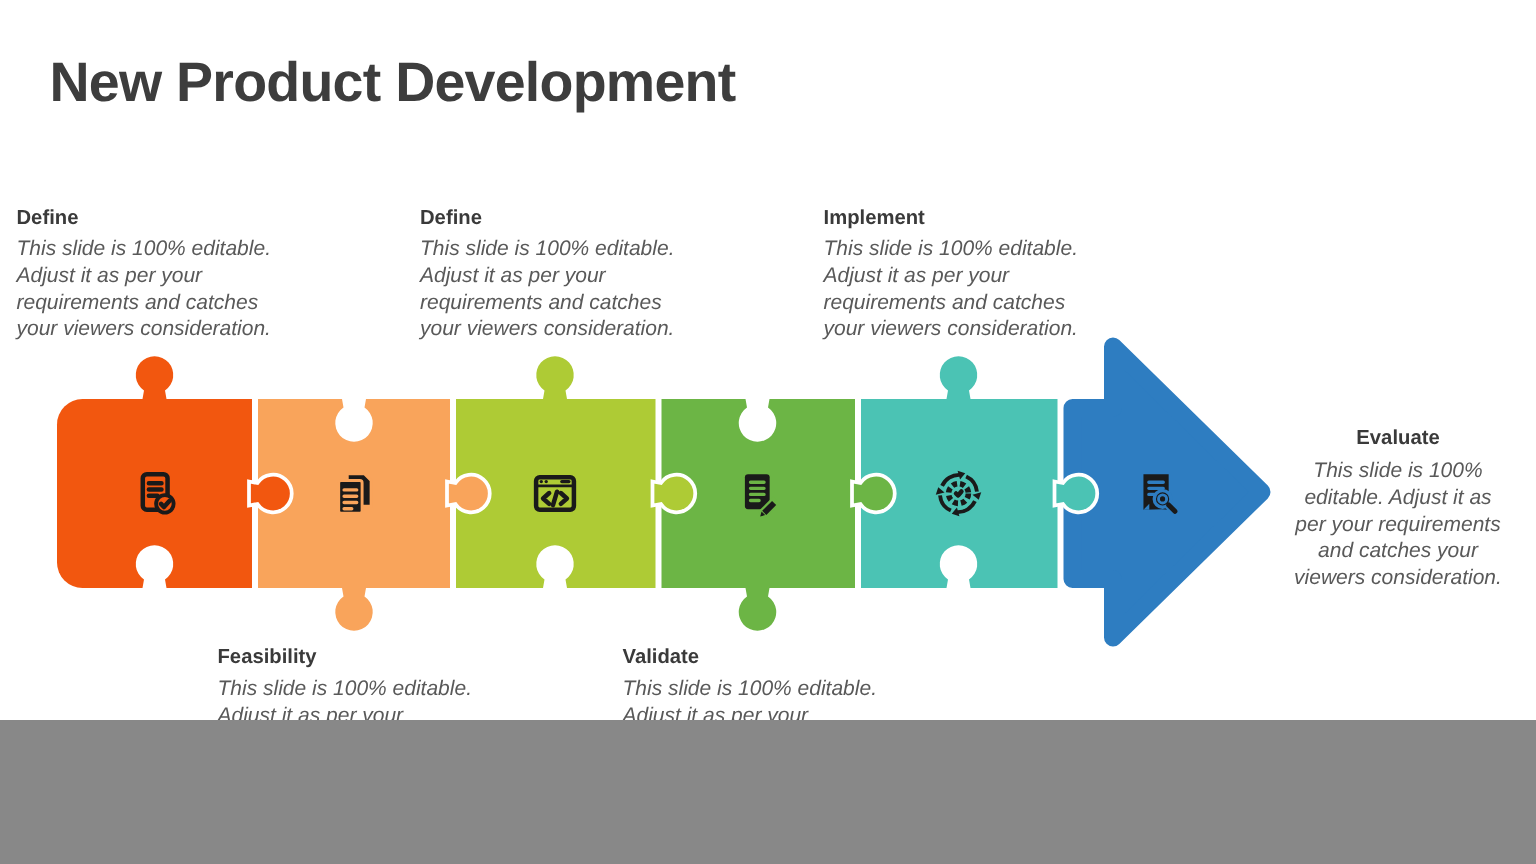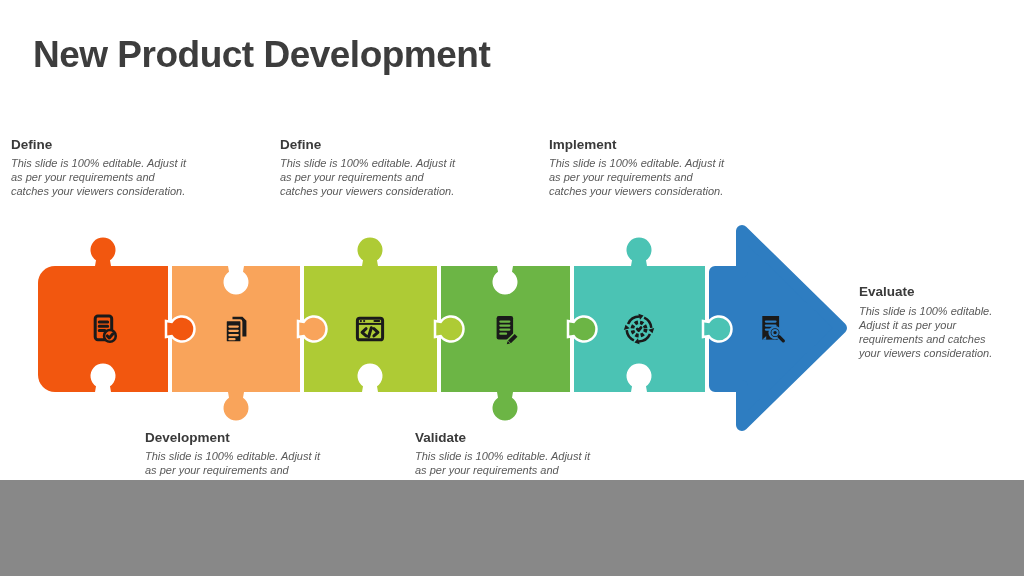--- a/index.html
+++ b/index.html
@@ -18,28 +18,28 @@
   }
   .diagram-svg{position:absolute;left:0;top:0;width:1024px;height:576px;}
   .stage-text{
     position:absolute;width:178px;
     text-align:left;transform:translateX(-50%);
   }
   .stage-heading{
     font-size:13.5px;font-weight:700;color:#3a3a3a;margin:0 0 5px 0;
   }
   .stage-desc{
-    font-size:11px;font-style:italic;color:#595959;line-height:1.27;margin:0;
+    font-size:14px;font-style:italic;color:#595959;line-height:1.27;margin:0;
   }
   .pos-define{left:100px;top:137px;}
   .pos-develop{left:369px;top:137px;}
   .pos-implement{left:638px;top:137px;}
   .pos-feasibility{left:234px;top:430px;}
   .pos-validate{left:504px;top:430px;}
-  .pos-evaluate{left:859px;top:284px;width:146px;text-align:left;transform:none;}
+  .pos-evaluate{left:859px;top:284px;width:146px;text-align:center;transform:none;}
   .pos-evaluate .stage-heading{margin-bottom:6px;}
   
   .ink-line{fill:none;stroke:#1a1a1a;stroke-width:2;stroke-linecap:round;stroke-linejoin:round;}
   .knock{fill:none;stroke-linecap:round;stroke-width:1.5;}
 </style>
 </head>
 <body>
 
 <div class="slide">
 
@@ -51,21 +51,21 @@
   </div>
   <div class="stage-text pos-develop">
     <div class="stage-heading">Define</div>
     <div class="stage-desc">This slide is 100% editable. Adjust it as per your requirements and catches your viewers consideration.</div>
   </div>
   <div class="stage-text pos-implement">
     <div class="stage-heading">Implement</div>
     <div class="stage-desc">This slide is 100% editable. Adjust it as per your requirements and catches your viewers consideration.</div>
   </div>
   <div class="stage-text pos-feasibility">
-    <div class="stage-heading">Development</div>
+    <div class="stage-heading">Feasibility</div>
     <div class="stage-desc">This slide is 100% editable. Adjust it as per your requirements and catches your viewers consideration.</div>
   </div>
   <div class="stage-text pos-validate">
     <div class="stage-heading">Validate</div>
     <div class="stage-desc">This slide is 100% editable. Adjust it as per your requirements and catches your viewers consideration.</div>
   </div>
   <div class="stage-text pos-evaluate">
     <div class="stage-heading">Evaluate</div>
     <div class="stage-desc">This slide is 100% editable. Adjust it as per your requirements and catches your viewers consideration.</div>
   </div>

